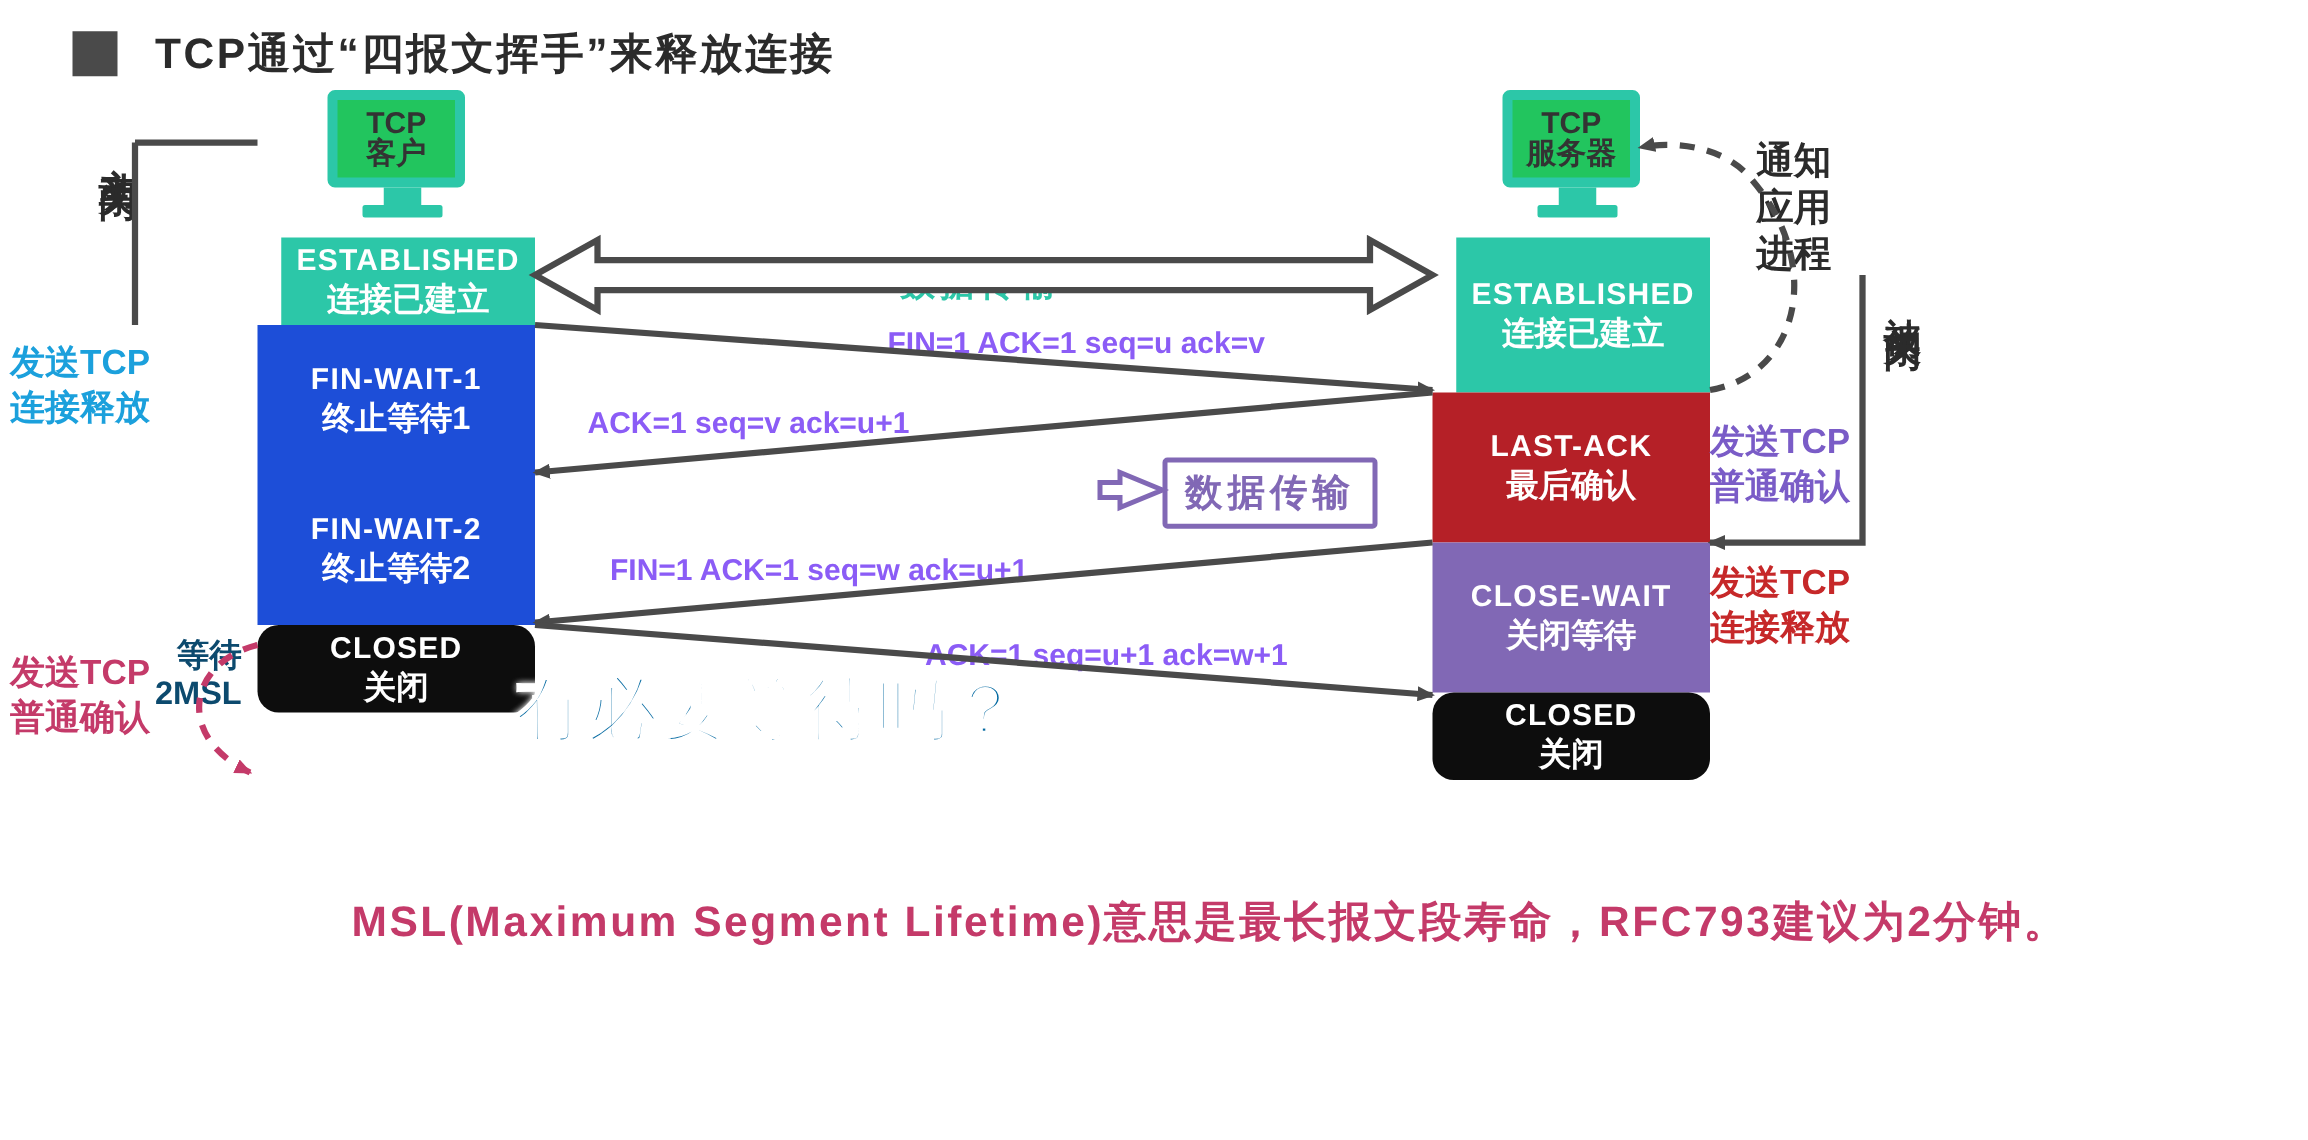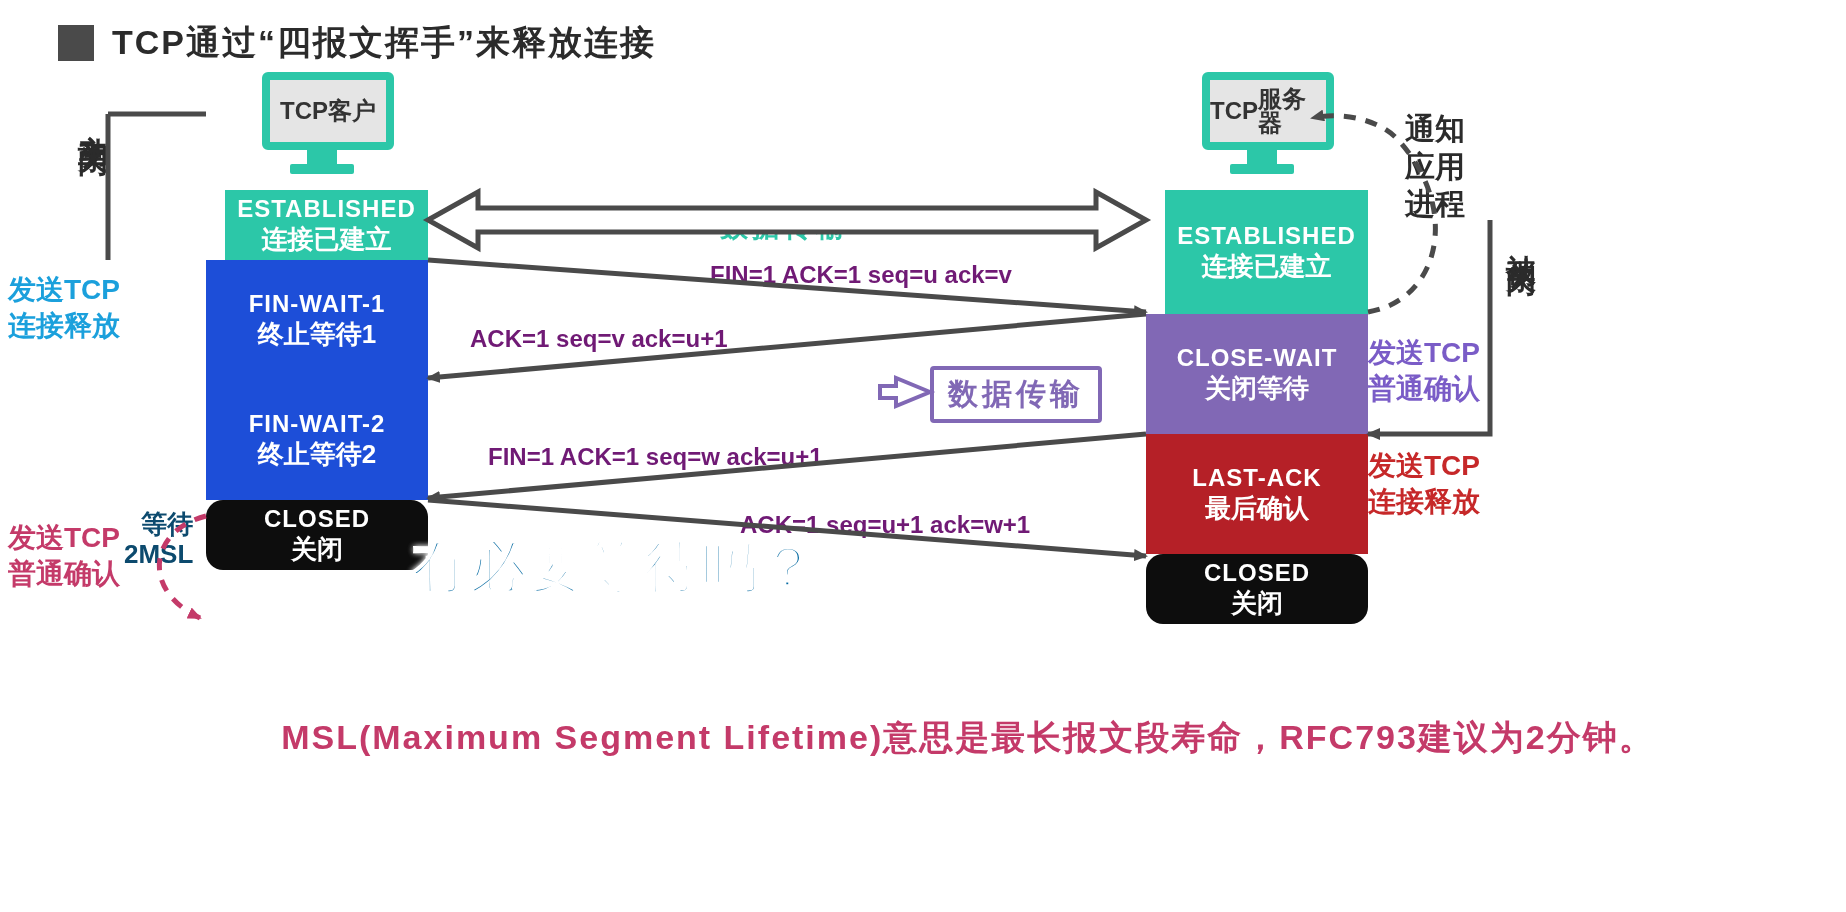--- a/index.html
+++ b/index.html
@@ -10,21 +10,21 @@
     font-family: "Microsoft YaHei", "PingFang SC", Arial, sans-serif;
     position: relative;
     overflow: hidden;
   }
   .svg-layer { position: absolute; top: 0; left: 0; width: 1846px; height: 912px; pointer-events: none; }
 
   
   .title-row {
     position: absolute;
     top: 20px; left: 58px;
-    display: flex; align-items: center; gap: 18px;
+    display: flex; align-items: center; gap: 30px;
   }
   .bullet-sq { width: 36px; height: 36px; background: #4a4a4a; }
   .title-text { font-size: 34px; font-weight: 700; color: #2b2b2b; letter-spacing: 2px; }
 
   
   .col {
     position: absolute;
     width: 222px;
     display: flex; flex-direction: column;
   }
@@ -47,25 +47,25 @@
   .c-black { background: #0d0d0d; border-radius: 17px; }
   .c-purple{ background: #8168b5; }
   .c-red  { background: #b52027; }
 
   
   .monitor {
     position: absolute;
     width: 120px; height: 100px;
   }
   .monitor .screen {
-    width: 132px; height: 78px;
+    width: 110px; height: 78px;
     border: 8px solid #2cc7a8;
     border-radius: 6px;
-    background: #e5e5e5;
-    display: flex; flex-direction: row; justify-content: center; align-items: center;
+    background: #22c55e;
+    display: flex; flex-direction: column; justify-content: center; align-items: center;
     font-weight: 700; font-size: 24px; color: #333;
     line-height: 1;
   }
   .monitor .stand { width: 30px; height: 14px; background: #2cc7a8; margin: 0 auto; }
   .monitor .base  { width: 64px; height: 10px; background: #2cc7a8; margin: 0 auto; border-radius: 2px; }
 
   
   .vlabel { position: absolute; font-size: 30px; font-weight: 700; color: #2b2b2b; writing-mode: vertical-rl; letter-spacing: 4px; }
   .left-v  { top: 110px; left: 72px; height: 160px; }
   .right-v { top: 230px; left: 1500px; height: 160px; }
@@ -76,21 +76,21 @@
   .purple1 { color:#7a5cc7; top: 335px; left: 1368px; }
   .red1 { color:#c62829; top: 448px; left: 1368px; }
   .pink1 { color:#c43a69; top: 520px; left: 8px; }
 
   .msl-badge {
     position: absolute; top: 510px; left: 124px;
     font-size: 26px; font-weight: 700; color:#0c4a6e; text-align:right; line-height:1.15;
   }
 
   
-  .seg-label { position: absolute; font-size: 24px; font-weight: 700; color:#701a75; white-space: nowrap; }
+  .seg-label { position: absolute; font-size: 24px; font-weight: 700; color:#8b5cf6; white-space: nowrap; }
   .center-label {
     position: absolute; font-size: 28px; font-weight: 700; color:#2cc7a8; letter-spacing:4px;
   }
 
   .data-tag {
     position: absolute; top: 366px; left: 930px;
     border: 4px solid #8168b5; border-radius: 4px;
     padding: 4px 14px;
     font-size: 30px; font-weight: 700; color:#8168b5; letter-spacing:4px;
     background:#fff;
@@ -153,27 +153,27 @@
       <div class="en">CLOSED</div>
       <div class="cn">关闭</div>
     </div>
   </div>
 
 <div class="col col-server" id="server-col">
     <div class="state c-teal" style="height: 124px;">
       <div class="en">ESTABLISHED</div>
       <div class="cn">连接已建立</div>
     </div>
+    <div class="state c-red" style="height: 120px;">
+      <div class="en">LAST-ACK</div>
+      <div class="cn">最后确认</div>
+    </div>
     <div class="state c-purple" style="height: 120px;">
       <div class="en">CLOSE-WAIT</div>
       <div class="cn">关闭等待</div>
-    </div>
-    <div class="state c-red" style="height: 120px;">
-      <div class="en">LAST-ACK</div>
-      <div class="cn">最后确认</div>
     </div>
     <div class="state c-black" style="height: 70px;">
       <div class="en">CLOSED</div>
       <div class="cn">关闭</div>
     </div>
   </div>
 
 <div class="vlabel left-v">主动关闭</div>
 <div class="vlabel right-v">被动关闭</div>
 <div class="notify">通知应用进程</div>

